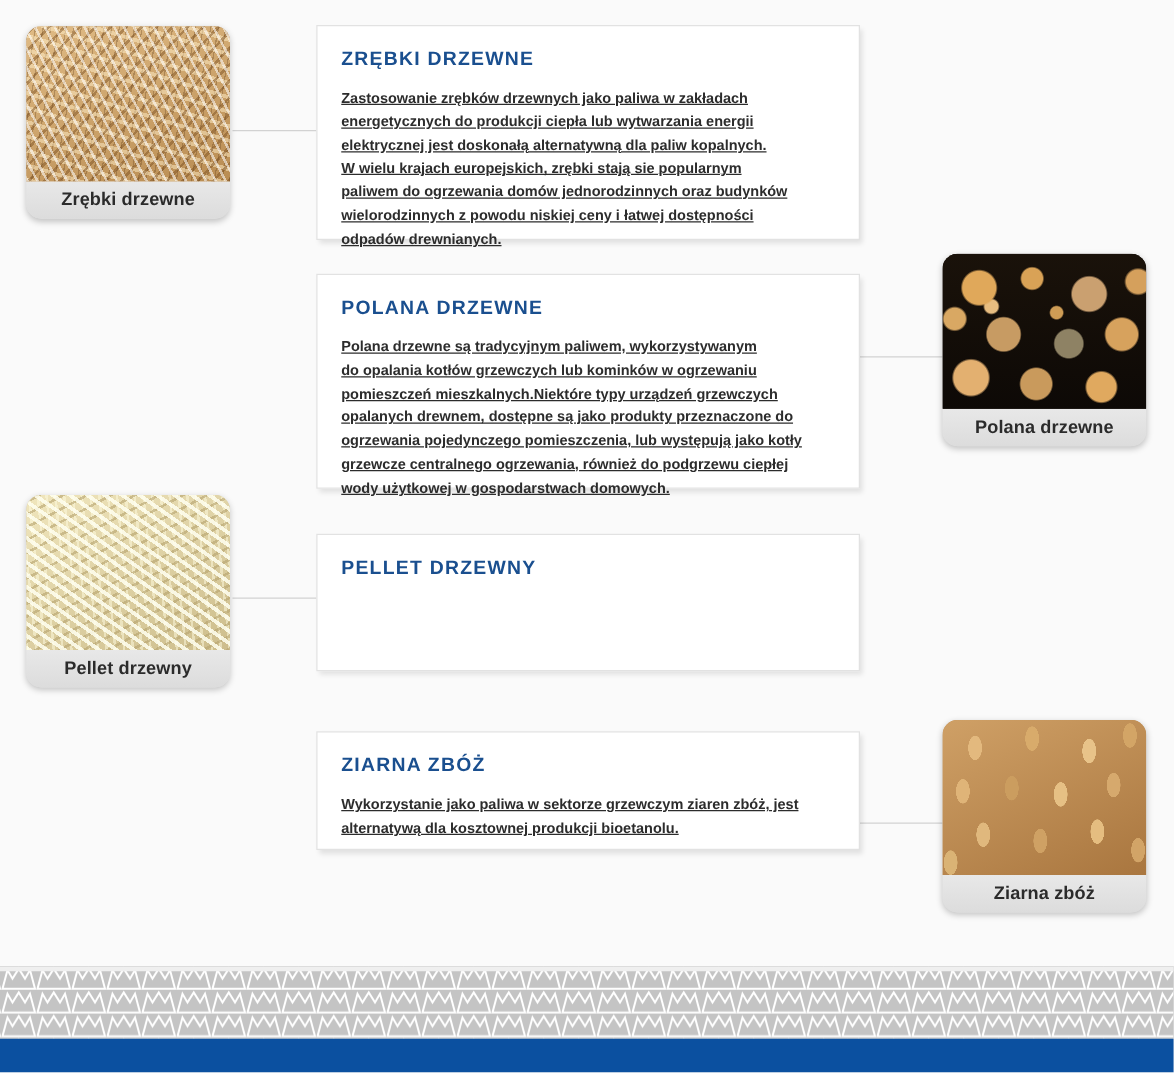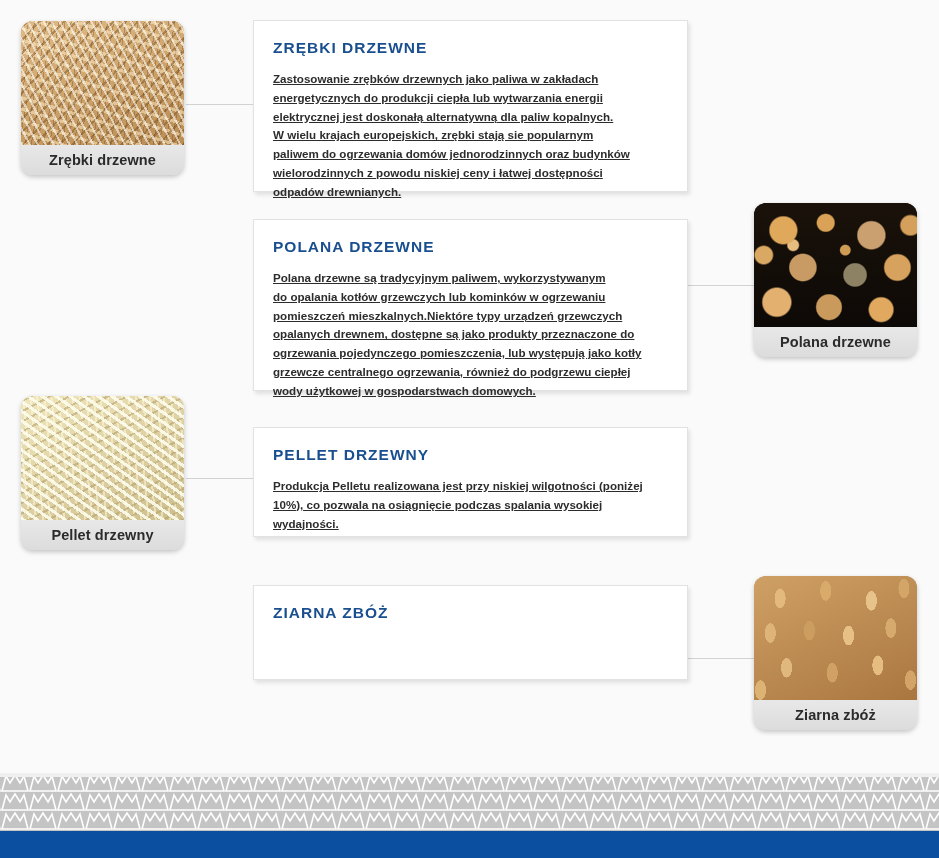--- a/index.html
+++ b/index.html
@@ -254,27 +254,26 @@
 do opalania kotłów grzewczych lub kominków w ogrzewaniu
 pomieszczeń mieszkalnych.Niektóre typy urządzeń grzewczych
 opalanych drewnem, dostępne są jako produkty przeznaczone do
 ogrzewania pojedynczego pomieszczenia, lub występują jako kotły
 grzewcze centralnego ogrzewania, również do podgrzewu ciepłej
 wody użytkowej w gospodarstwach domowych.</div>
   </div>
 
   <div class="card" style="top:427px; height:110px;">
     <div class="card-title">PELLET DRZEWNY</div>
-    <div class="card-body">Produkcja Pelletu realizowana jest przy niskiej wilgotności (poniżej
-10%), co pozwala na osiągnięcie podczas spalania wysokiej
-wydajności.</div>
   </div>
 
   <div class="card" style="top:585px; height:95px;">
     <div class="card-title">ZIARNA ZBÓŻ</div>
+    <div class="card-body">Wykorzystanie jako paliwa w sektorze grzewczym ziaren zbóż, jest
+alternatywą dla kosztownej produkcji bioetanolu.</div>
   </div>
 
   <div id="footer-pattern">
     <svg viewBox="0 0 939 58" preserveAspectRatio="none" aria-hidden="true">
       <defs>
         <pattern id="crowns" x="0" y="0" width="56" height="19" patternUnits="userSpaceOnUse">
           <g fill="none" stroke="#ffffff" stroke-width="1.6" stroke-linejoin="miter">
             <path d="M2 18 L6 3 L10 10 L15 2 L20 10 L24 3 L28 18 Z"></path>
             <path d="M30 18 L34 3 L38 10 L43 2 L48 10 L52 3 L56 18 Z"></path>
             <path d="M-26 18 L-22 3 L-18 10 L-13 2 L-8 10 L-4 3 L0 18 Z"></path>

